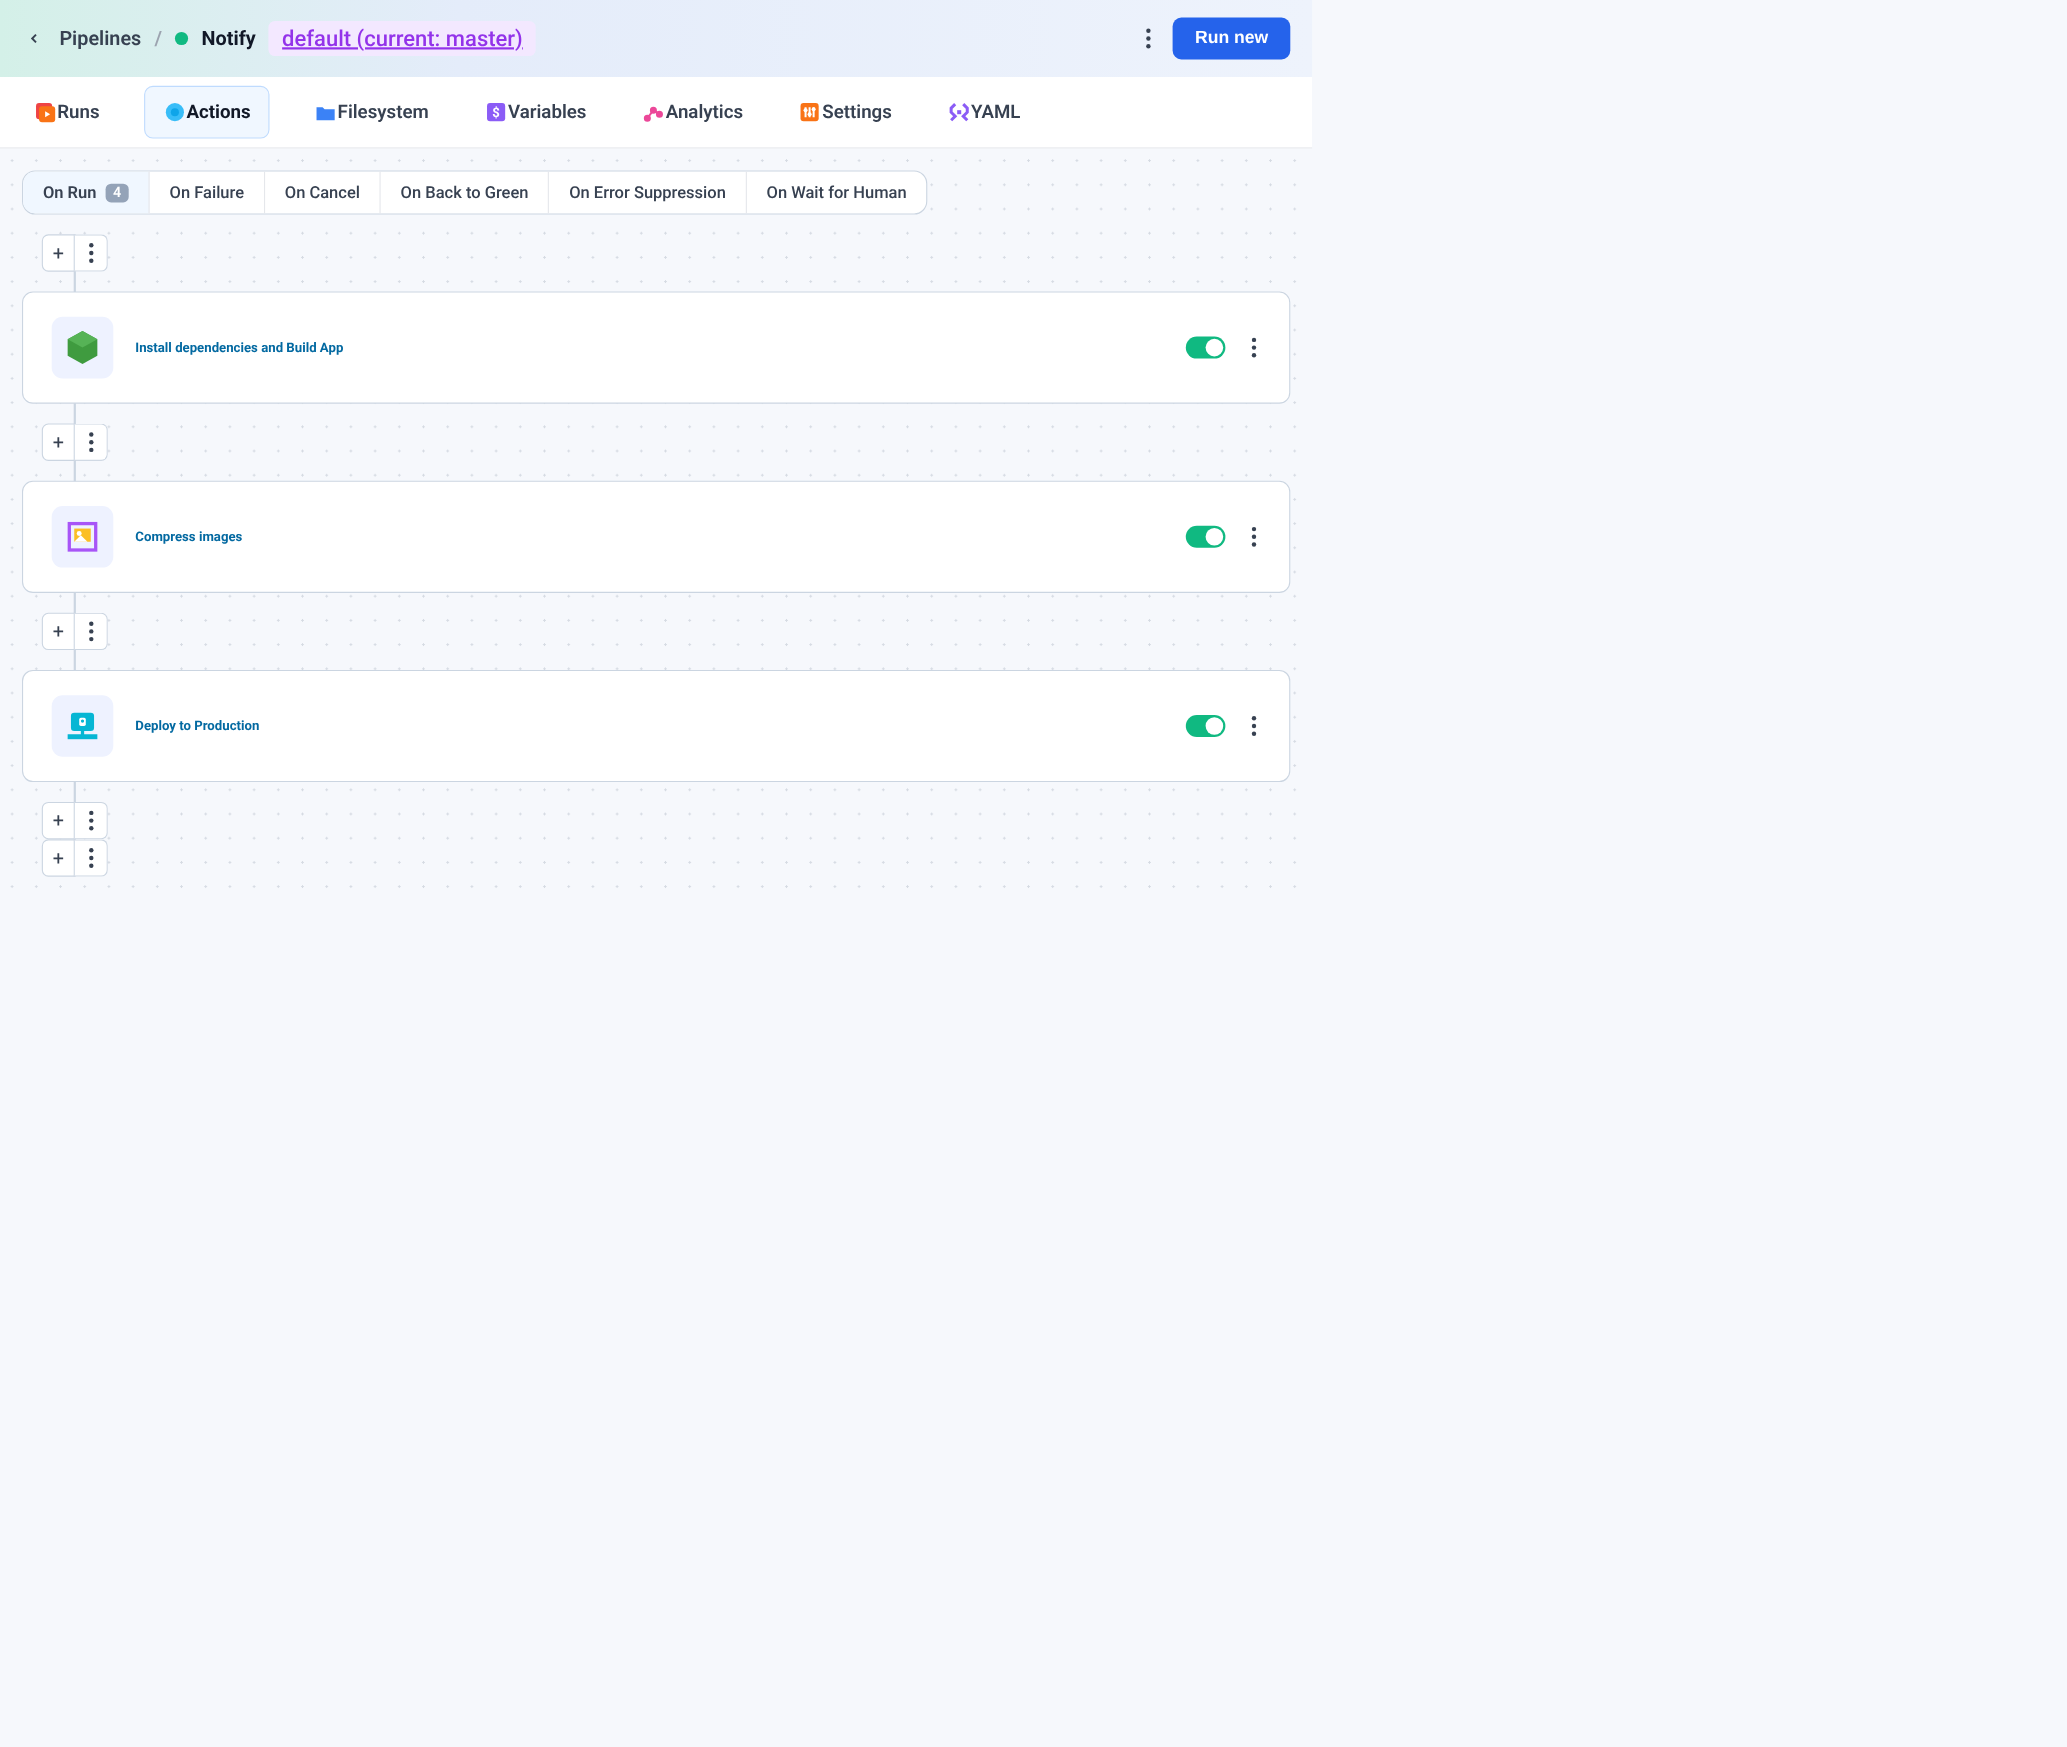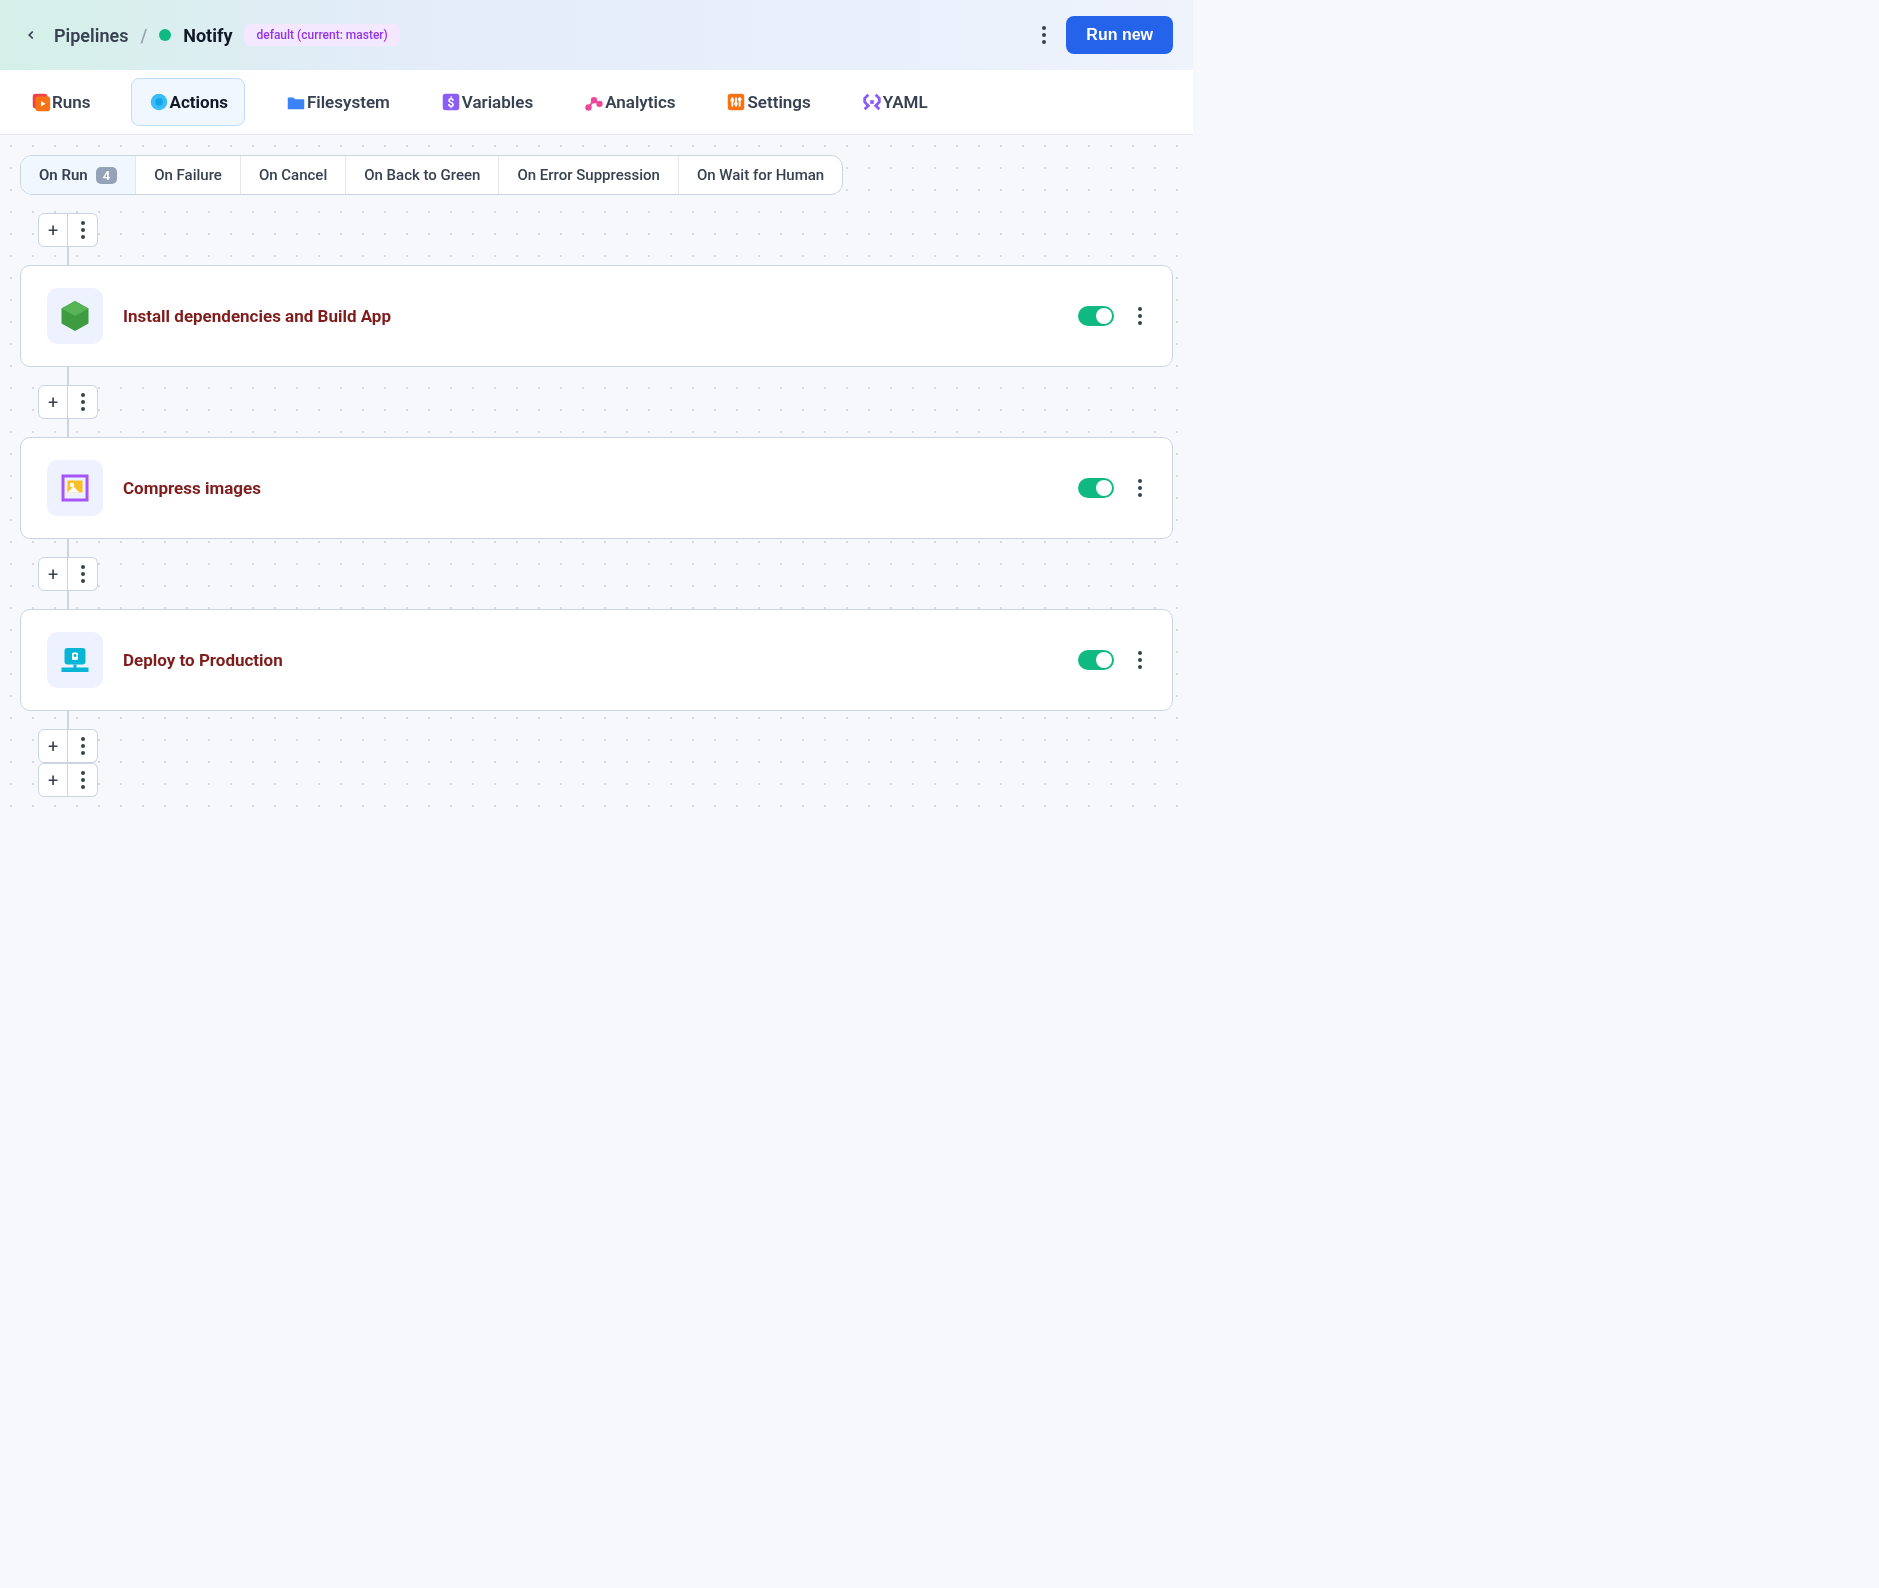--- a/index.html
+++ b/index.html
@@ -21,23 +21,24 @@
 .breadcrumb { display: flex; align-items: center; gap: 12px; font-size: 18px; font-weight: 600; }
 .breadcrumb-link { color: #374151; cursor: pointer; }
 .breadcrumb-sep { color: #9ca3af; }
 .status-dot { width: 12px; height: 12px; background: #10b981; border-radius: 50%; display: inline-block; }
 .pipeline-name { color: #111827; font-weight: 700; }
 .branch-badge {
   background: #f3e8ff;
   color: #9333ea;
   padding: 4px 12px;
   border-radius: 6px;
-  font-size: 12px;
+  font-size: 20px;
   font-weight: 500;
   cursor: pointer;
+  text-decoration: underline;
 }
 .header-right { margin-left: auto; display: flex; align-items: center; gap: 12px; }
 .more-icon { cursor: pointer; padding: 8px; border-radius: 6px; }
 .run-new-btn {
   background: #2563eb;
   color: #fff;
   border: none;
   padding: 10px 20px;
   font-size: 16px;
   font-weight: 600;
@@ -114,21 +115,21 @@
   border-radius: 10px;
   margin: 18px 0;
   padding: 22px 26px;
   display: flex;
   align-items: center;
   gap: 20px;
   position: relative;
   z-index: 2;
 }
 .action-icon { width: 56px; height: 56px; border-radius: 10px; background: #eef2ff; display: flex; align-items: center; justify-content: center; }
-.action-label { font-size: 17px; font-weight: 700; color: #7f1d1d; flex: 1; }
+.action-label { font-size: 12px; font-weight: 700; color: #0369a1; flex: 1; }
 .toggle {
   width: 36px; height: 20px; background: #10b981; border-radius: 999px; position: relative; cursor: pointer;
 }
 .toggle::after { content: ''; position: absolute; right: 2px; top: 2px; width: 16px; height: 16px; background: #fff; border-radius: 50%; }
 .card-more { cursor: pointer; padding: 4px; }
 .dots-v { display: flex; flex-direction: column; gap: 3px; }
 .dots-v span { width: 4px; height: 4px; background: #374151; border-radius: 50%; }
 </style>
 </head>
 <body>

